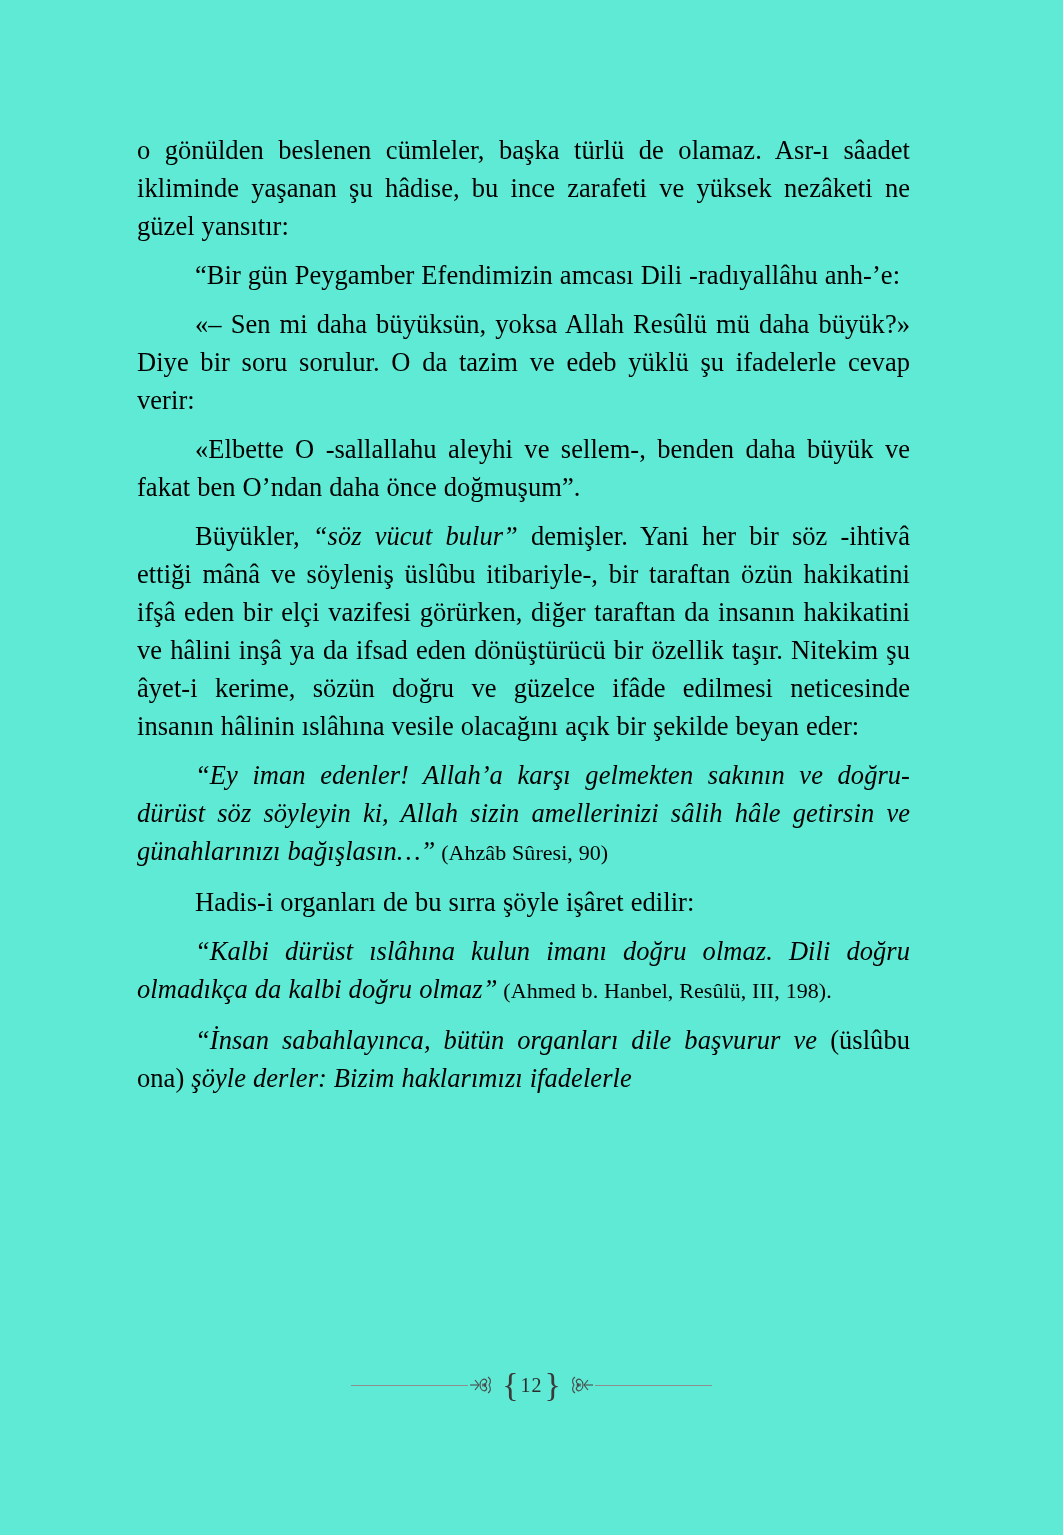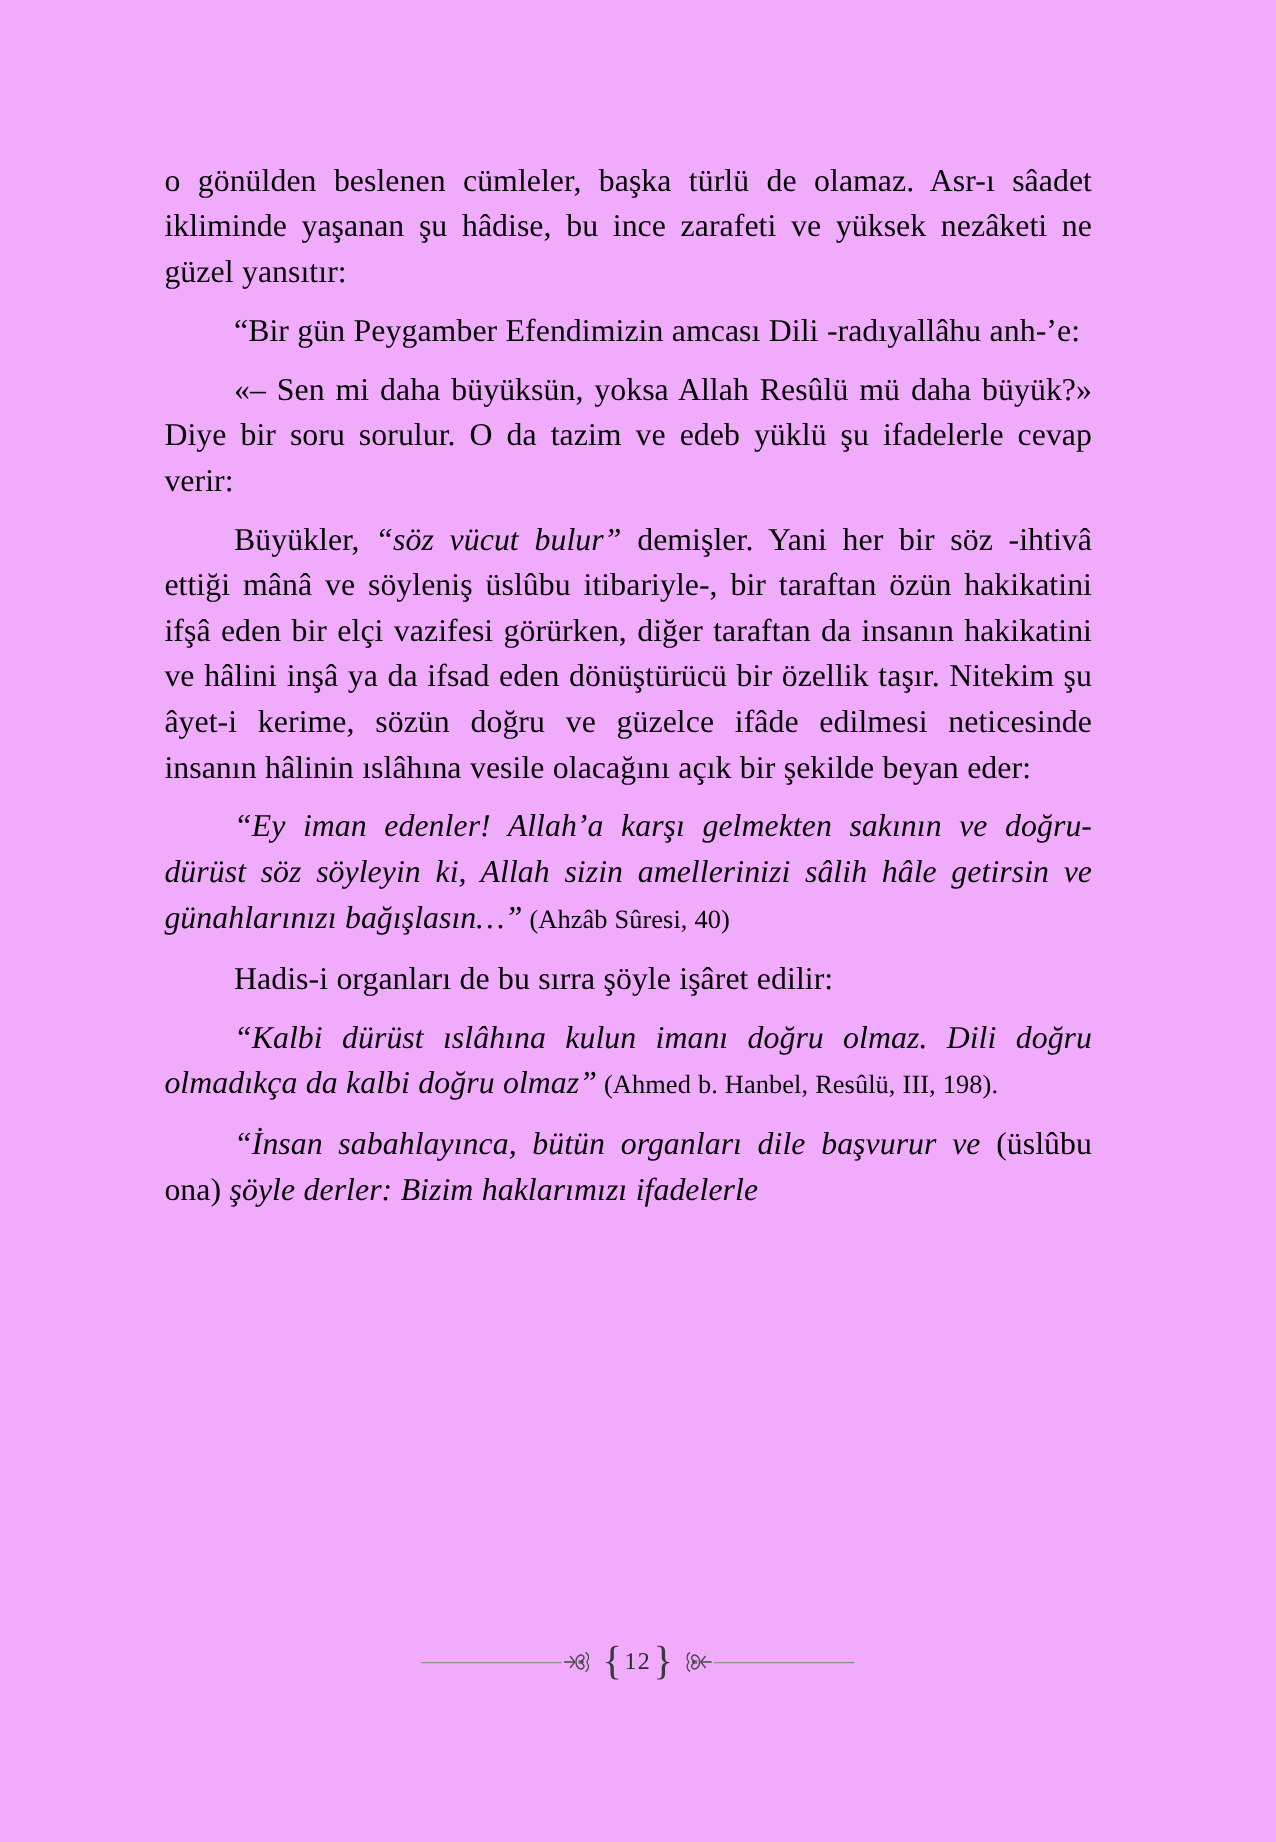--- a/index.html
+++ b/index.html
@@ -5,21 +5,21 @@
 <style>
   html, body {
     margin: 0;
     padding: 0;
     background: #ffffff;
   }
   .page {
     position: relative;
     width: 1063px;
     height: 1535px;
-    background: #f0abfc;
+    background: #5eead4;
     margin: 0 auto;
     overflow: hidden;
     font-family: "Liberation Serif", "DejaVu Serif", serif;
     color: #000000;
   }
   .textblock {
     position: absolute;
     left: 137px;
     top: 131px;
     width: 773px;
@@ -101,24 +101,25 @@
 <div class="page">
 
   <div class="textblock">
 
     <p class="para noindent">o gönülden beslenen cümleler, başka türlü de olamaz. Asr-ı sâadet ikliminde yaşanan şu hâdise, bu ince zarafeti ve yüksek nezâketi ne güzel yansıtır:</p>
 
     <p class="para indent">“Bir gün Peygamber Efendimizin amcası Dili -radıyallâhu anh-’e:</p>
 
     <p class="para indent">«– Sen mi daha büyüksün, yoksa Allah Resûlü mü daha büyük?» Diye bir soru sorulur. O da tazim ve edeb yüklü şu ifadelerle cevap verir:</p>
 
+    <p class="para indent">«Elbette O -sallallahu aleyhi ve sellem-, benden daha büyük ve fakat ben O’ndan daha önce doğmuşum”.</p>
 
     <p class="para indent"><span>Büyükler, </span><span class="it">“söz vücut bulur”</span><span> demişler. Yani her bir söz -ihtivâ ettiği mânâ ve söyleniş üslûbu itibariyle-, bir taraftan özün hakikatini ifşâ eden bir elçi vazifesi görürken, diğer taraftan da insanın hakikatini ve hâlini inşâ ya da ifsad eden dönüştürücü bir özellik taşır. Nitekim şu âyet-i kerime, sözün doğru ve güzelce ifâde edilmesi neticesinde insanın hâlinin ıslâhına vesile olacağını açık bir şekilde beyan eder:</span></p>
 
-    <p class="para indent quote"><span>“Ey iman edenler! Allah’a karşı gelmekten sakının ve doğru-dürüst söz söyleyin ki, Allah sizin amellerinizi sâlih hâle getirsin ve günahlarınızı bağışlasın…”</span><span class="cite upright"> (Ahzâb Sûresi, 40)</span></p>
+    <p class="para indent quote"><span>“Ey iman edenler! Allah’a karşı gelmekten sakının ve doğru-dürüst söz söyleyin ki, Allah sizin amellerinizi sâlih hâle getirsin ve günahlarınızı bağışlasın…”</span><span class="cite upright"> (Ahzâb Sûresi, 90)</span></p>
 
     <p class="para indent">Hadis-i organları de bu sırra şöyle işâret edilir:</p>
 
     <p class="para indent quote"><span>“Kalbi dürüst ıslâhına kulun imanı doğru olmaz. Dili doğru olmadıkça da kalbi doğru olmaz”</span><span class="cite upright"> (Ahmed b. Hanbel, </span><span class="cite it">Resûlü</span><span class="cite upright">, III, 198).</span></p>
 
     <p class="para indent quote"><span>“İnsan sabahlayınca, bütün organları dile başvurur ve </span><span class="upright">(üslûbu ona)</span><span> şöyle derler: Bizim haklarımızı ifadelerle</span></p>
 
   </div>
 
   <div class="footer">

